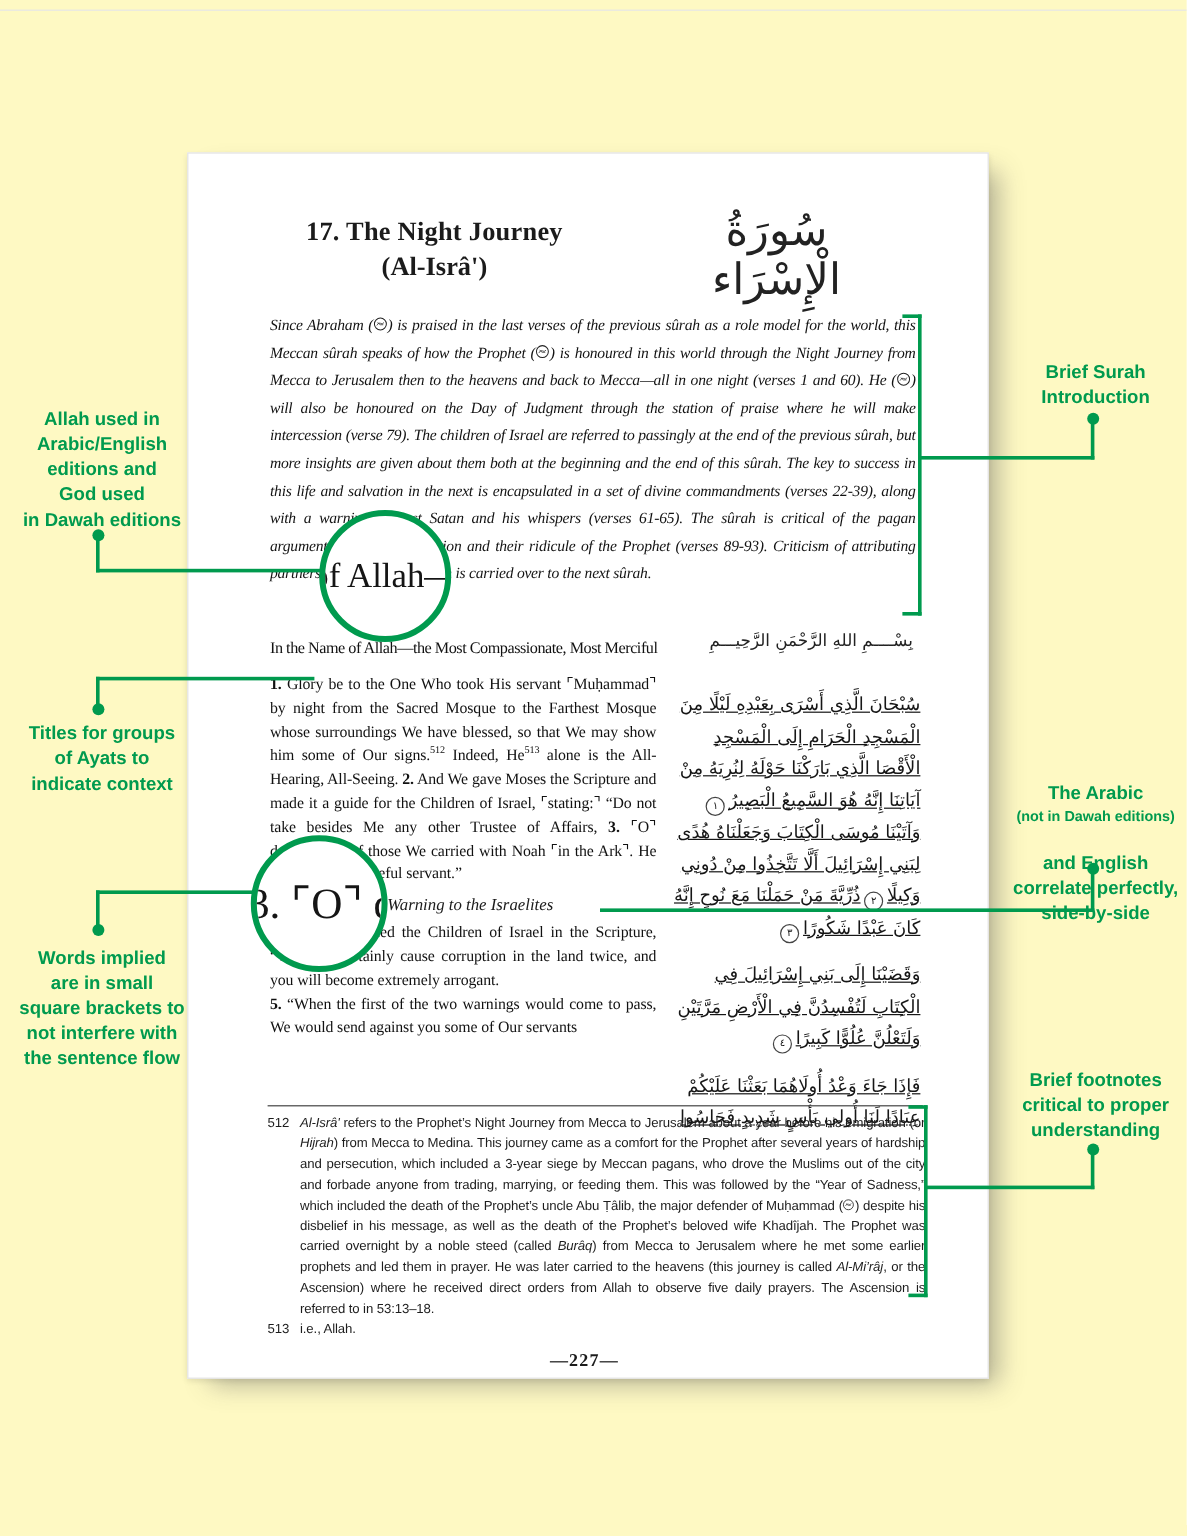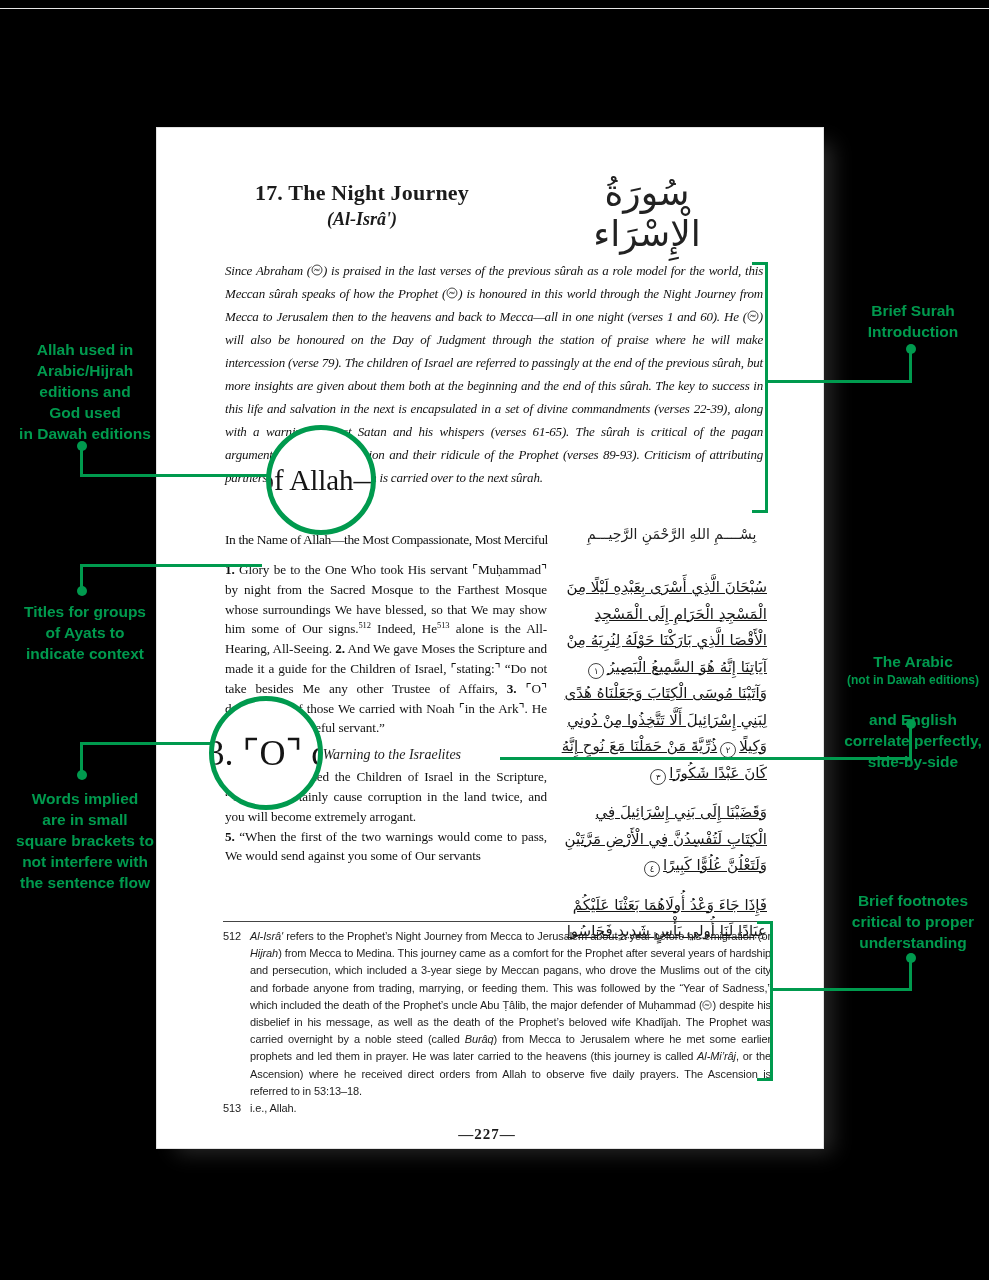--- a/index.html
+++ b/index.html
@@ -1,34 +1,34 @@
 <!DOCTYPE html>
 <html><head>
 <meta charset="utf-8">
 <style>
   html,body{margin:0;padding:0;background:#fff;}
-  .canvas{position:relative;width:989px;height:1280px;background:#000000;overflow:hidden;
+  .canvas{position:relative;width:989px;height:1280px;background:#fef9c3;overflow:hidden;
           font-family:"Liberation Sans",sans-serif;color:#1b1b1b;}
   .top-hairline{position:absolute;top:8px;left:0;width:989px;height:1px;background:#e6e6e6;}
   .sheet{position:absolute;left:156px;top:127px;width:666px;height:1020px;background:#fff;
          border:1px solid #e2e2e2;box-shadow:14px 10px 20px -6px rgba(90,90,90,.45),0 2px 5px rgba(0,0,0,.10);}
   .ar{font-family:"DejaVu Sans",sans-serif;direction:rtl;}
   
   .hdr-en{position:absolute;left:40px;top:52px;width:330px;text-align:center;font-family:"Liberation Serif",serif;}
   .hdr-en .title{font-size:22px;font-weight:bold;letter-spacing:.2px;}
-  .hdr-en .subtitle{font-size:18px;font-weight:bold;font-style:italic;margin-top:3px;}
+  .hdr-en .subtitle{font-size:22px;font-weight:bold;margin-top:3px;}
   .hdr-ar{position:absolute;left:392px;top:44px;width:196px;text-align:center;font-size:36px;color:#222;}
   
   .intro{position:absolute;left:68px;top:131px;width:538px;margin:0;text-align:justify;
          font:italic 13px/23px "Liberation Serif","DejaVu Serif",serif;letter-spacing:-.2px;color:#121212;}
   .pbuh{width:12px;height:12px;vertical-align:-1px;}
   
   .bas-en{position:absolute;left:68px;top:404px;width:340px;font-family:"Liberation Serif",serif;
           font-size:13.5px;letter-spacing:-.4px;color:#111;}
-  .bas-ar{position:absolute;left:430px;top:398px;width:178px;text-align:left;font-size:14px;white-space:nowrap;color:#222;}
+  .bas-ar{position:absolute;left:430px;top:398px;width:178px;text-align:center;font-size:14px;white-space:nowrap;color:#222;}
   
   .en-col{position:absolute;left:68px;top:432px;width:322px;font-family:"Liberation Serif","DejaVu Serif",serif;}
   .sec-h{text-align:center;font-style:italic;font-size:14px;line-height:17px;margin:8px 0 4px;}
   .sec-h:first-child{margin-top:0;}
   .verse{margin:0;text-align:justify;font-size:13.2px;line-height:19.8px;letter-spacing:-.1px;color:#111;}
   .verse b{font-weight:bold;}
   .verse sup,.sec-h sup{font-size:8.5px;vertical-align:super;line-height:0;}
   .ar-col{position:absolute;left:400px;top:446px;width:210px;}
   .averse{margin:0 0 13px;font-size:15px;line-height:26.5px;text-align:right;color:#161616;text-decoration:underline;}
   .ayah{display:inline-flex;width:14px;height:14px;border:1px solid #444;border-radius:50%;
@@ -117,21 +117,21 @@
       </div>
       <div class="fn">
         <span class="fn-no">513</span>
         <span class="fn-tx" style="text-align:left">i.e., Allah.</span>
       </div>
       <div class="pageno">—227—</div>
     </div>
   </div>
 
   <div class="callout" style="left:0;top:339px;width:170px">Allah used in
-Arabic/Hijrah
+Arabic/English
 editions and
 God used
 in Dawah editions</div>
   <div class="gdot" style="left:77px;top:441px"></div>
   <div class="gv" style="left:80px;top:446px;width:3px;height:31px"></div>
   <div class="gl" style="left:80px;top:474px;width:192px;height:3px"></div>
 
   <div class="gl" style="left:80px;top:564px;width:182px;height:3px"></div>
   <div class="gv" style="left:80px;top:564px;width:3px;height:24px"></div>
   <div class="gdot" style="left:77px;top:586px"></div>

